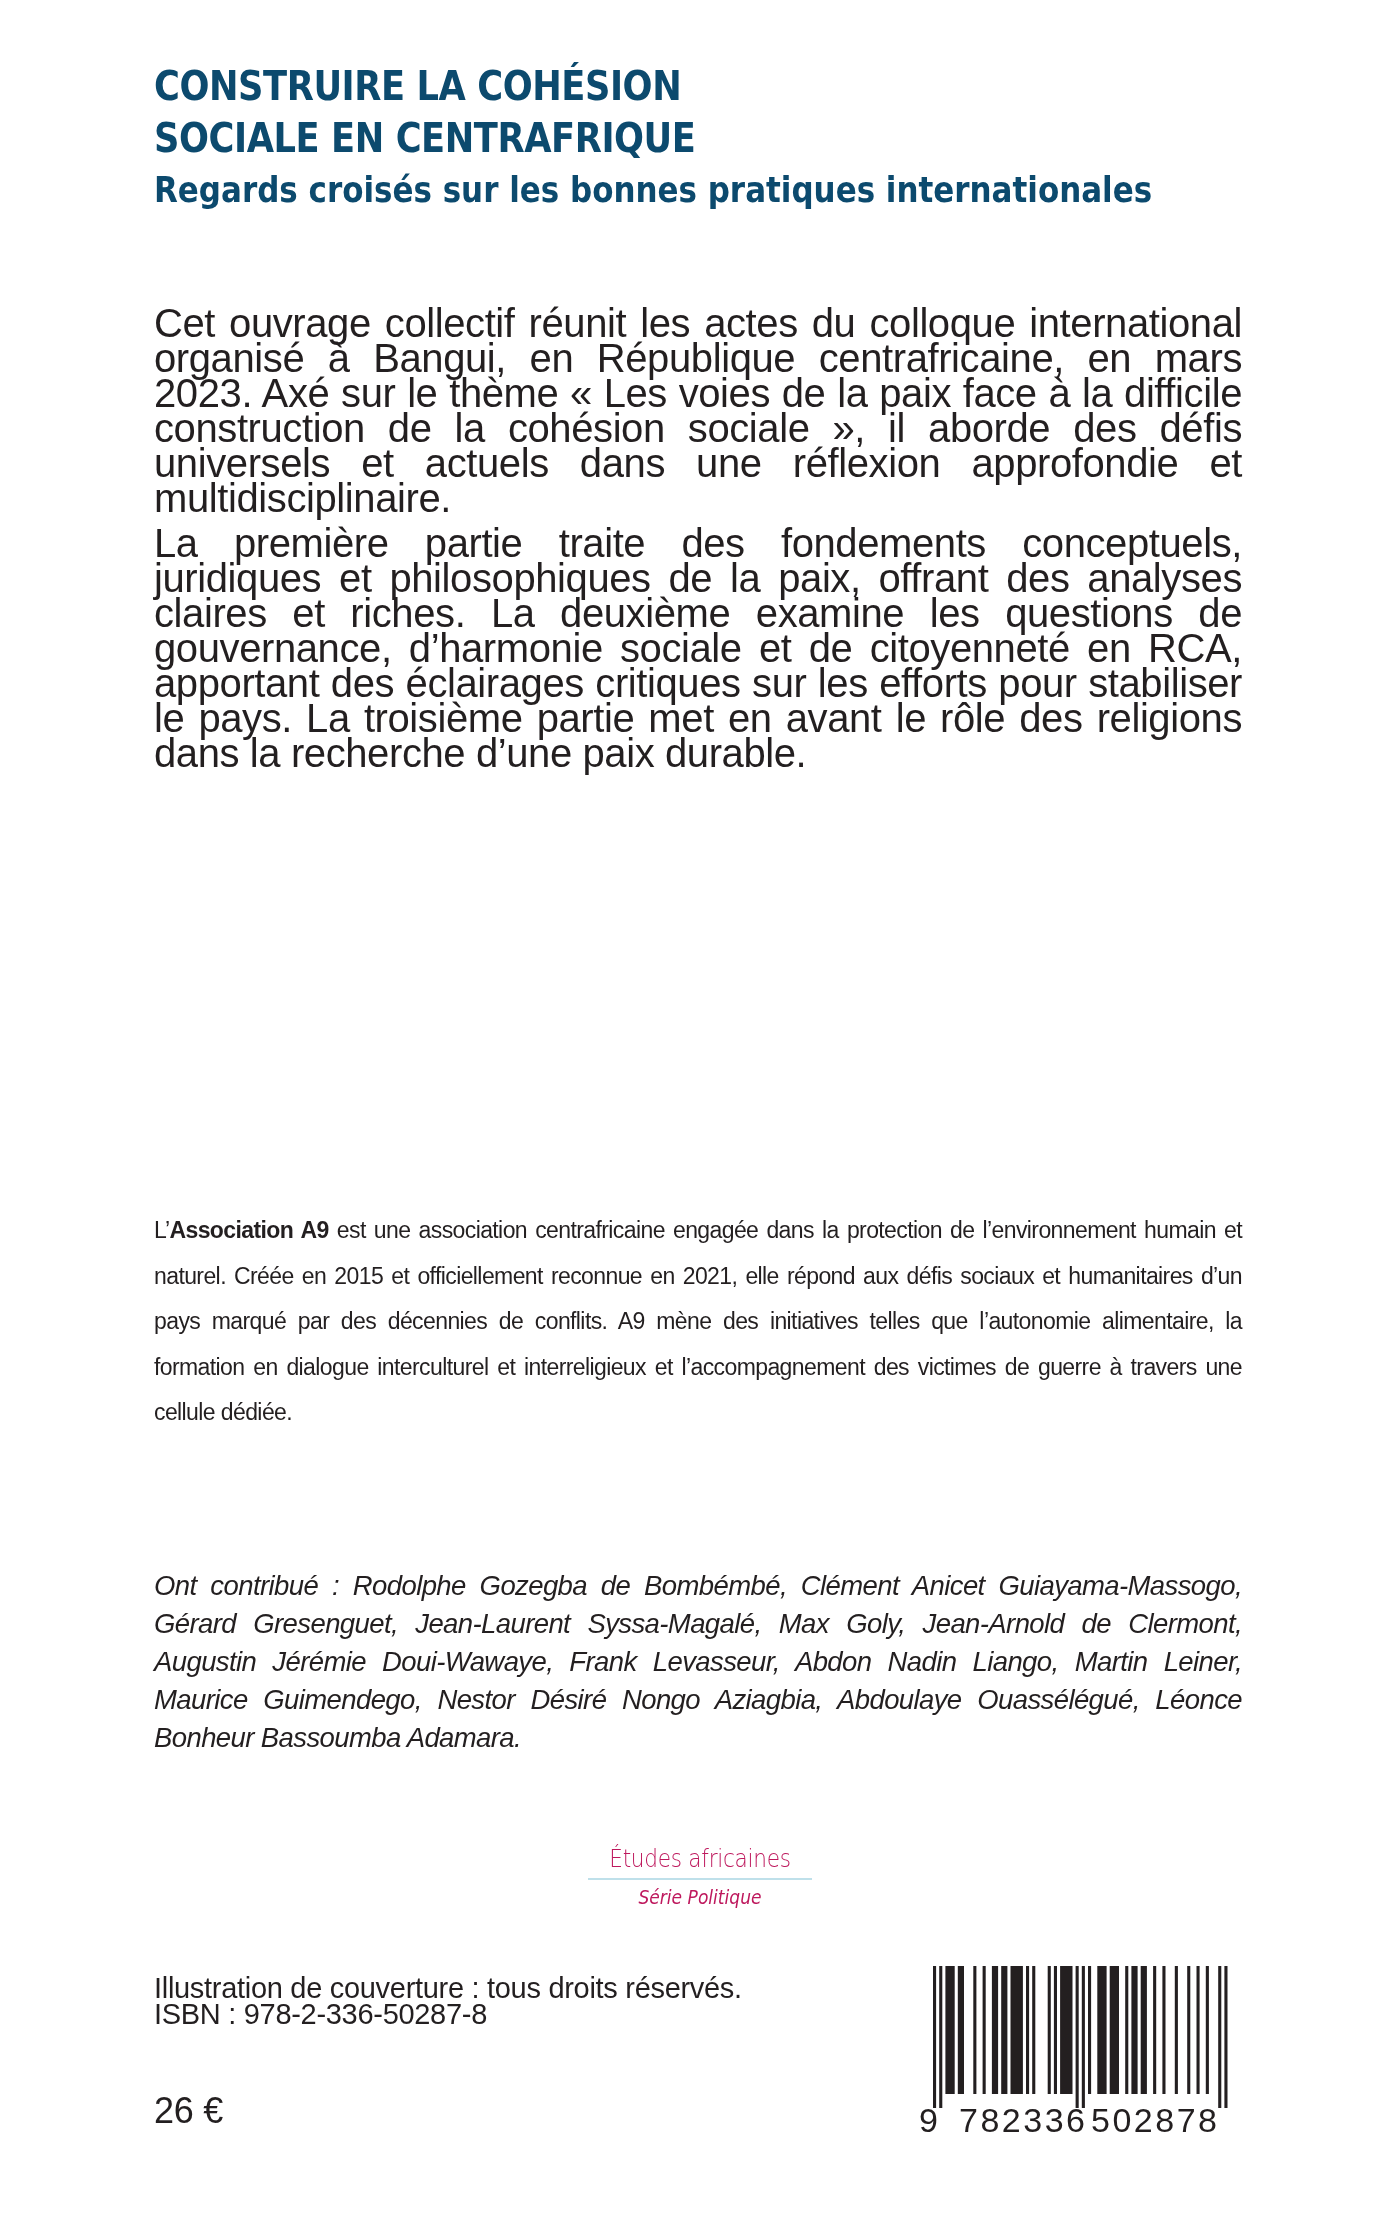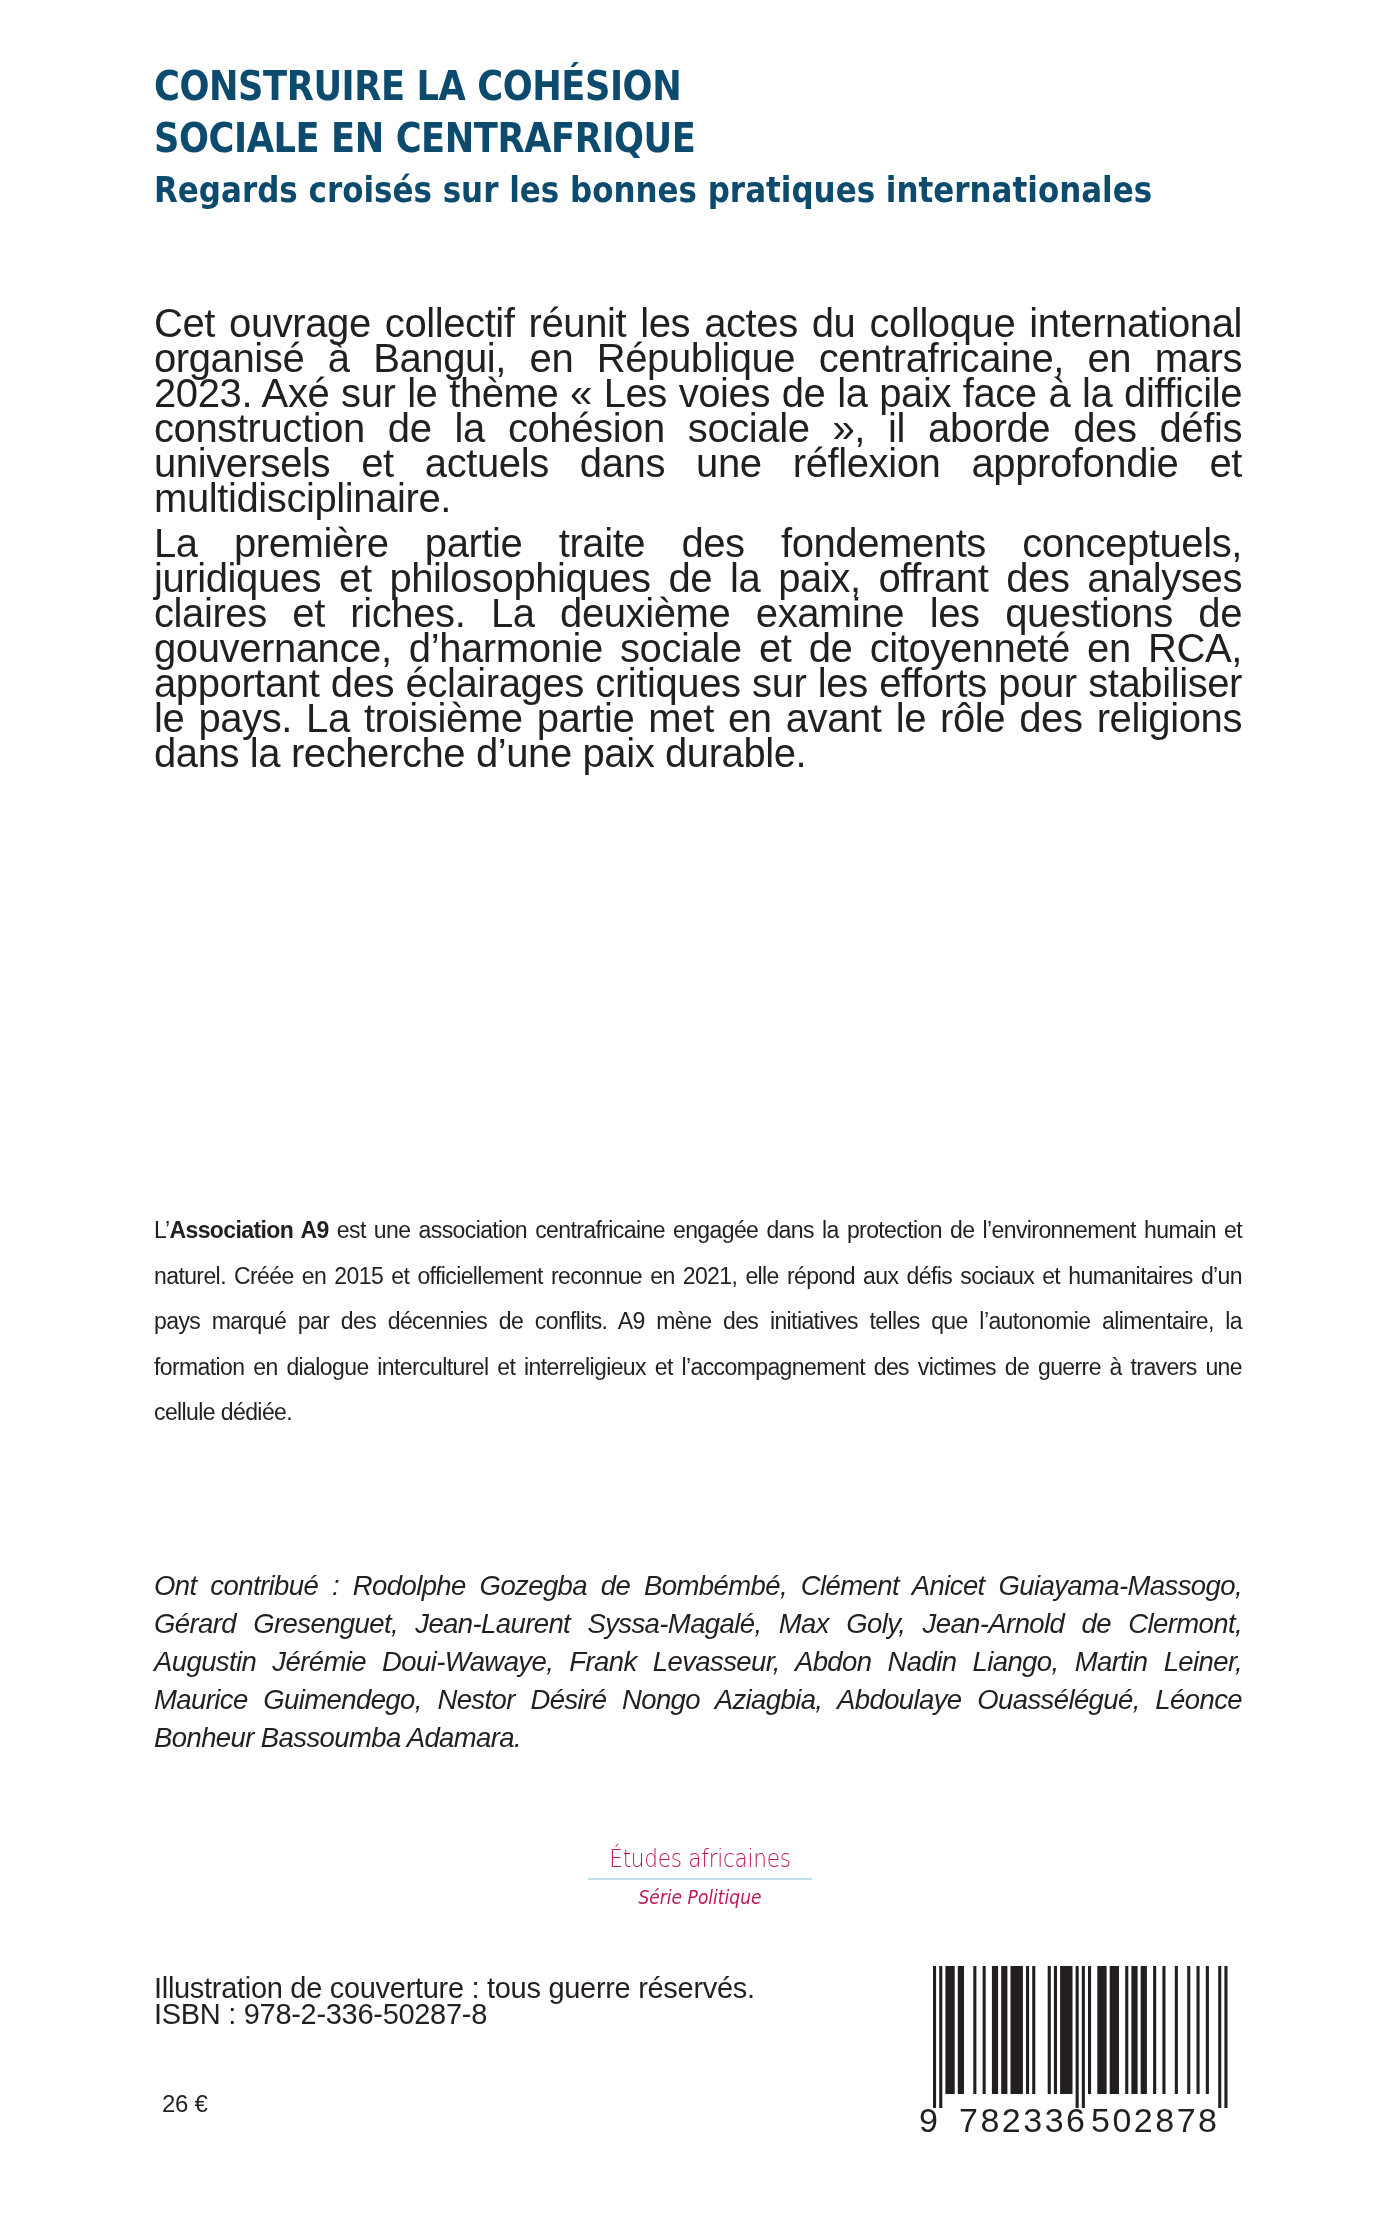--- a/index.html
+++ b/index.html
@@ -13,21 +13,21 @@
   .assoc { top: 1208px; font-family: "Liberation Sans", sans-serif; font-size: 23px; line-height: 45.5px; text-align: justify; letter-spacing: -0.6px; }
   .assoc p { margin: 0; }
   .contrib { top: 1567px; font-family: "Liberation Sans", sans-serif; font-style: italic; font-size: 27.5px; line-height: 38px; text-align: justify; letter-spacing: -0.6px; }
   .contrib p { margin: 0; }
   .series { position: absolute; left: 580px; top: 1844px; width: 240px; text-align: center; font-family: "DejaVu Sans", sans-serif; color: #be185d; }
   .series .name { font-size: 24px; font-weight: 200; letter-spacing: -0.3px; line-height: 30px; transform: scaleX(0.9); }
   .series .rule { height: 2px; background: #bfe0ea; margin: 4px 8px 4px 8px; }
   .series .sub { font-size: 19px; font-style: italic; line-height: 26px; transform: scaleX(0.9); }
   .credit { position: absolute; left: 154px; top: 1972px; font-family: "Liberation Sans", sans-serif; font-size: 29px; letter-spacing: -0.3px; }
   .isbn { position: absolute; left: 154px; top: 1998px; font-family: "Liberation Sans", sans-serif; font-size: 29px; letter-spacing: -0.3px; }
-  .price { position: absolute; left: 154px; top: 2090px; font-family: "Liberation Sans", sans-serif; font-size: 24px; letter-spacing: -0.3px; margin-left: 8px; }
+  .price { position: absolute; left: 154px; top: 2090px; font-family: "Liberation Sans", sans-serif; font-size: 36px; letter-spacing: -0.3px; }
   .barcode { position: absolute; left: 913px; top: 1962px; width: 340px; height: 180px; }
   .barcode svg { display: block; }
   b { font-weight: bold; }
 </style>
 </head>
 <body>
 
 <div class="col title">
   <div class="t1">CONSTRUIRE LA COHÉSION</div>
   <div class="t2">SOCIALE EN CENTRAFRIQUE</div>
@@ -46,21 +46,21 @@
 <div class="col contrib">
   <p>Ont contribué : Rodolphe Gozegba de Bombémbé, Clément Anicet Guiayama-Massogo, Gérard Gresenguet, Jean-Laurent Syssa-Magalé, Max Goly, Jean-Arnold de Clermont, Augustin Jérémie Doui-Wawaye, Frank Levasseur, Abdon Nadin Liango, Martin Leiner, Maurice Guimendego, Nestor Désiré Nongo Aziagbia, Abdoulaye Ouassélégué, Léonce Bonheur Bassoumba Adamara.</p>
 </div>
 
 <div class="series">
   <div class="name">Études africaines</div>
   <div class="rule"></div>
   <div class="sub">Série Politique</div>
 </div>
 
-<div class="credit">Illustration de couverture : tous guerre réservés.</div>
+<div class="credit">Illustration de couverture : tous droits réservés.</div>
 <div class="isbn">ISBN : 978-2-336-50287-8</div>
 <div class="price">26 €</div>
 
 <div class="barcode">
   <svg id="barcode-svg" width="340" height="180" viewBox="0 0 340 180">
     <g id="bars">
         <rect x="20.00" y="4" width="3.10" height="142" fill="#231f20"></rect>
         <rect x="26.20" y="4" width="3.10" height="142" fill="#231f20"></rect>
         <rect x="32.40" y="4" width="9.30" height="128" fill="#231f20"></rect>
         <rect x="44.80" y="4" width="6.20" height="128" fill="#231f20"></rect>

